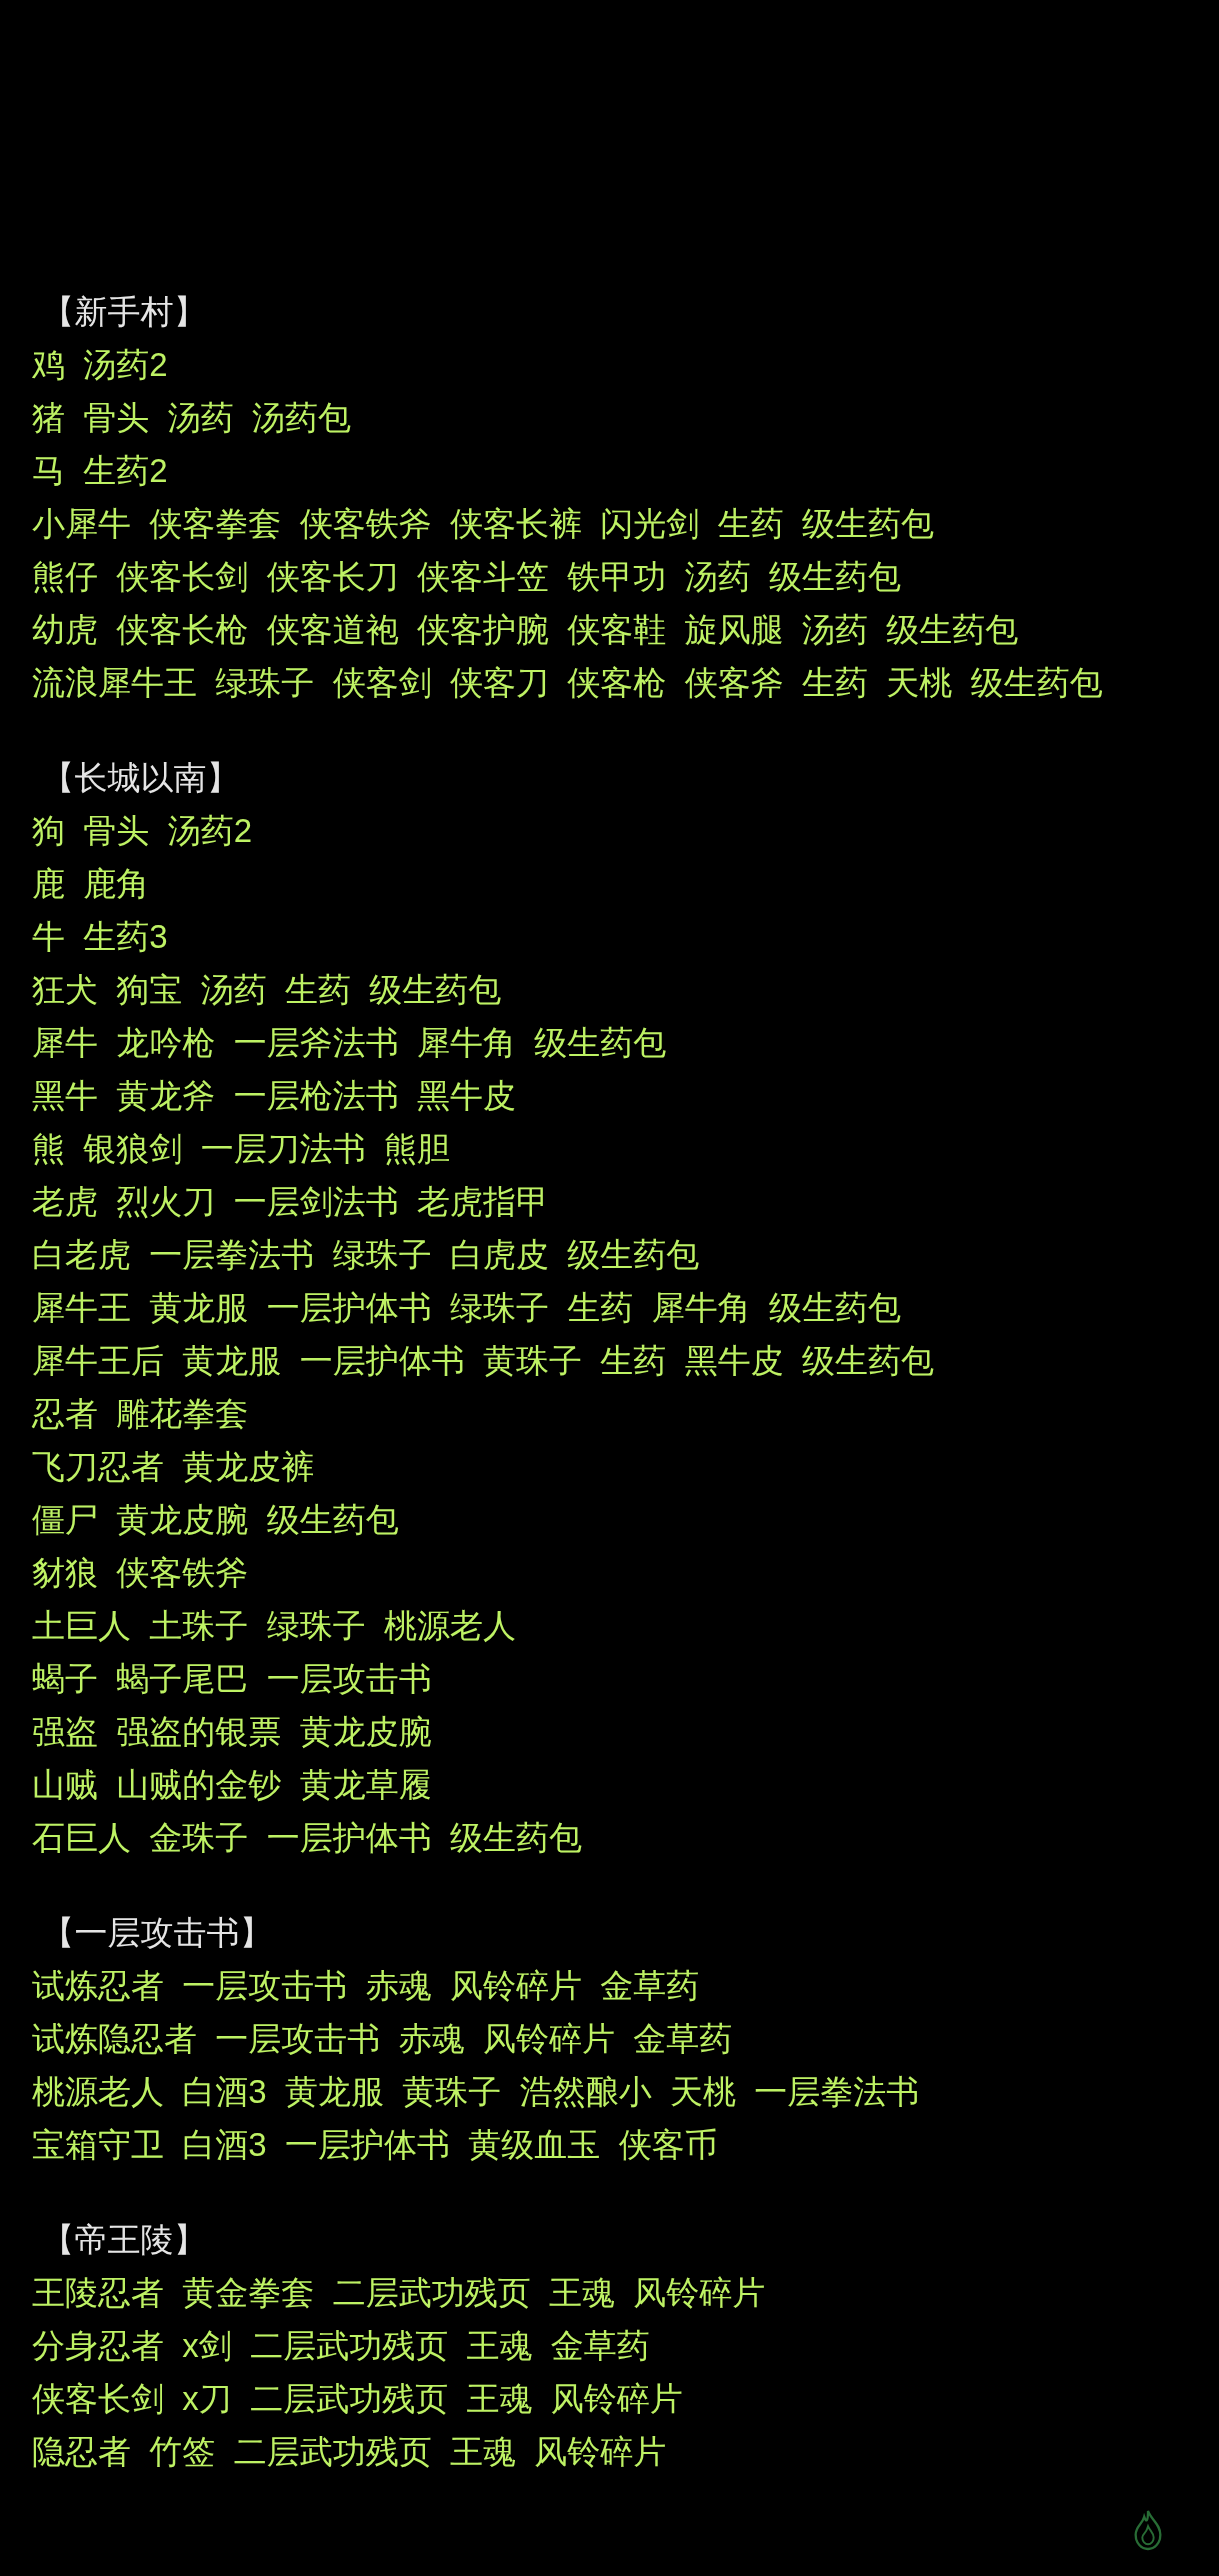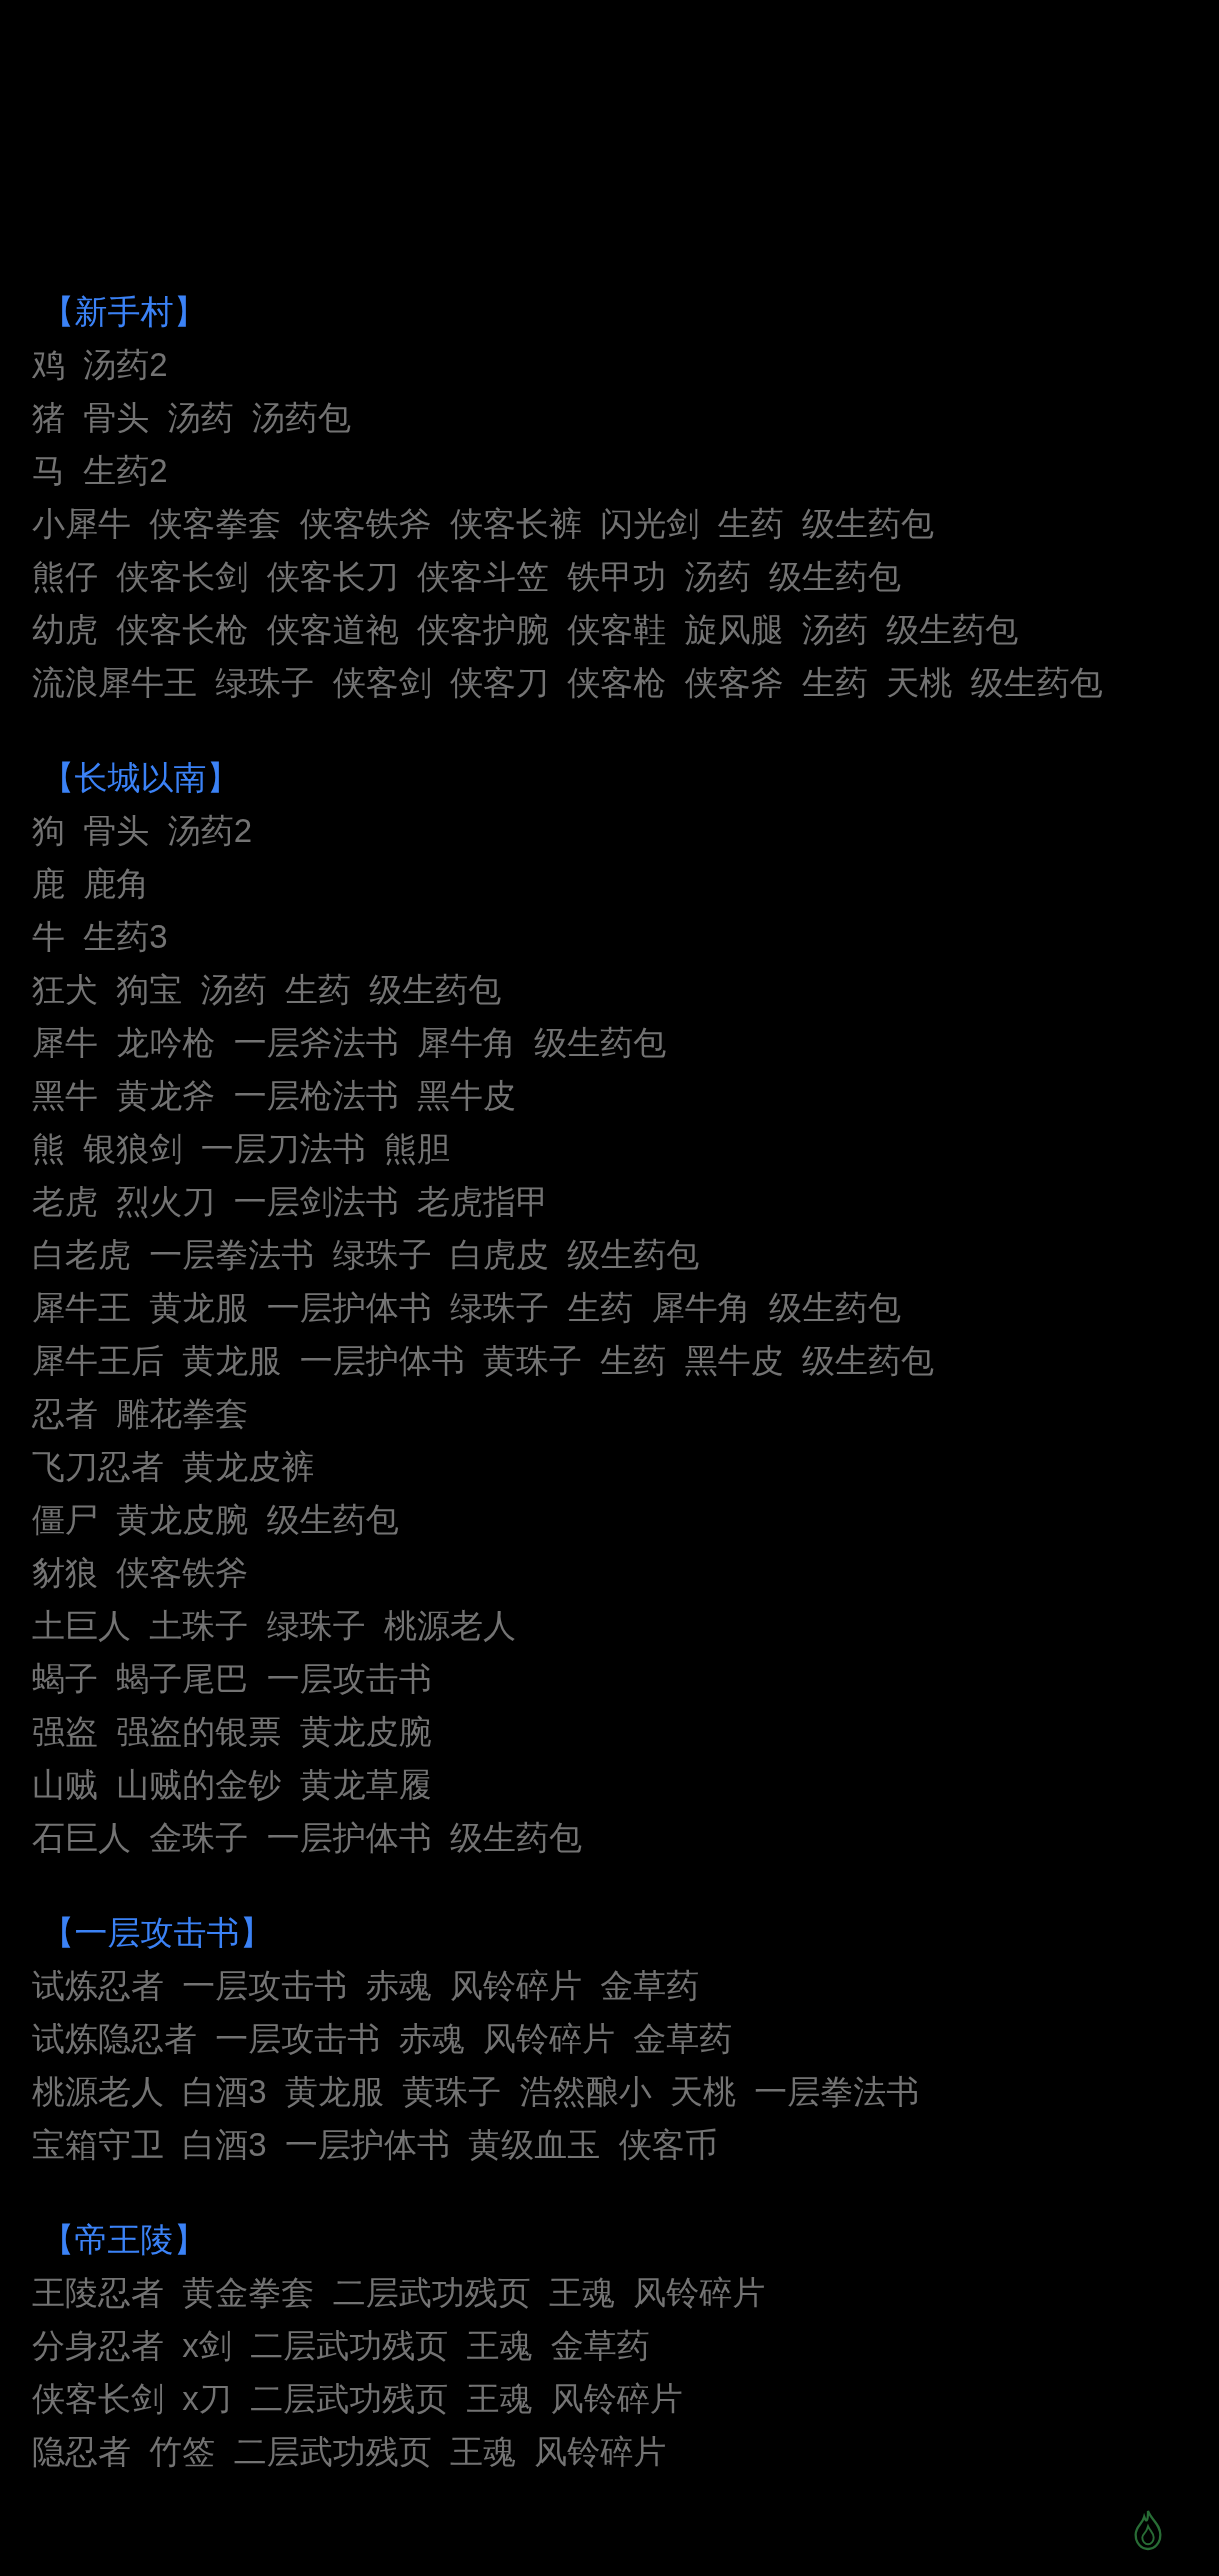--- a/index.html
+++ b/index.html
@@ -21,28 +21,28 @@
   }
   .section {
     margin-bottom: 0;
   }
   .section-gap {
     height: 42px;
   }
   .heading {
     font-size: 33px;
     line-height: 53px;
-    color: #3b82f6;
+    color: #e5e5e5;
     white-space: pre-wrap;
     padding-left: 9.5px;
   }
   .line {
     font-size: 33px;
     line-height: 53px;
-    color: #737373;
+    color: #bef264;
     white-space: pre-wrap;
     word-break: break-all;
   }
   .watermark {
     position: absolute;
     right: 53px;
     bottom: 25px;
     width: 38px;
     height: 42px;
     opacity: 0.85;

